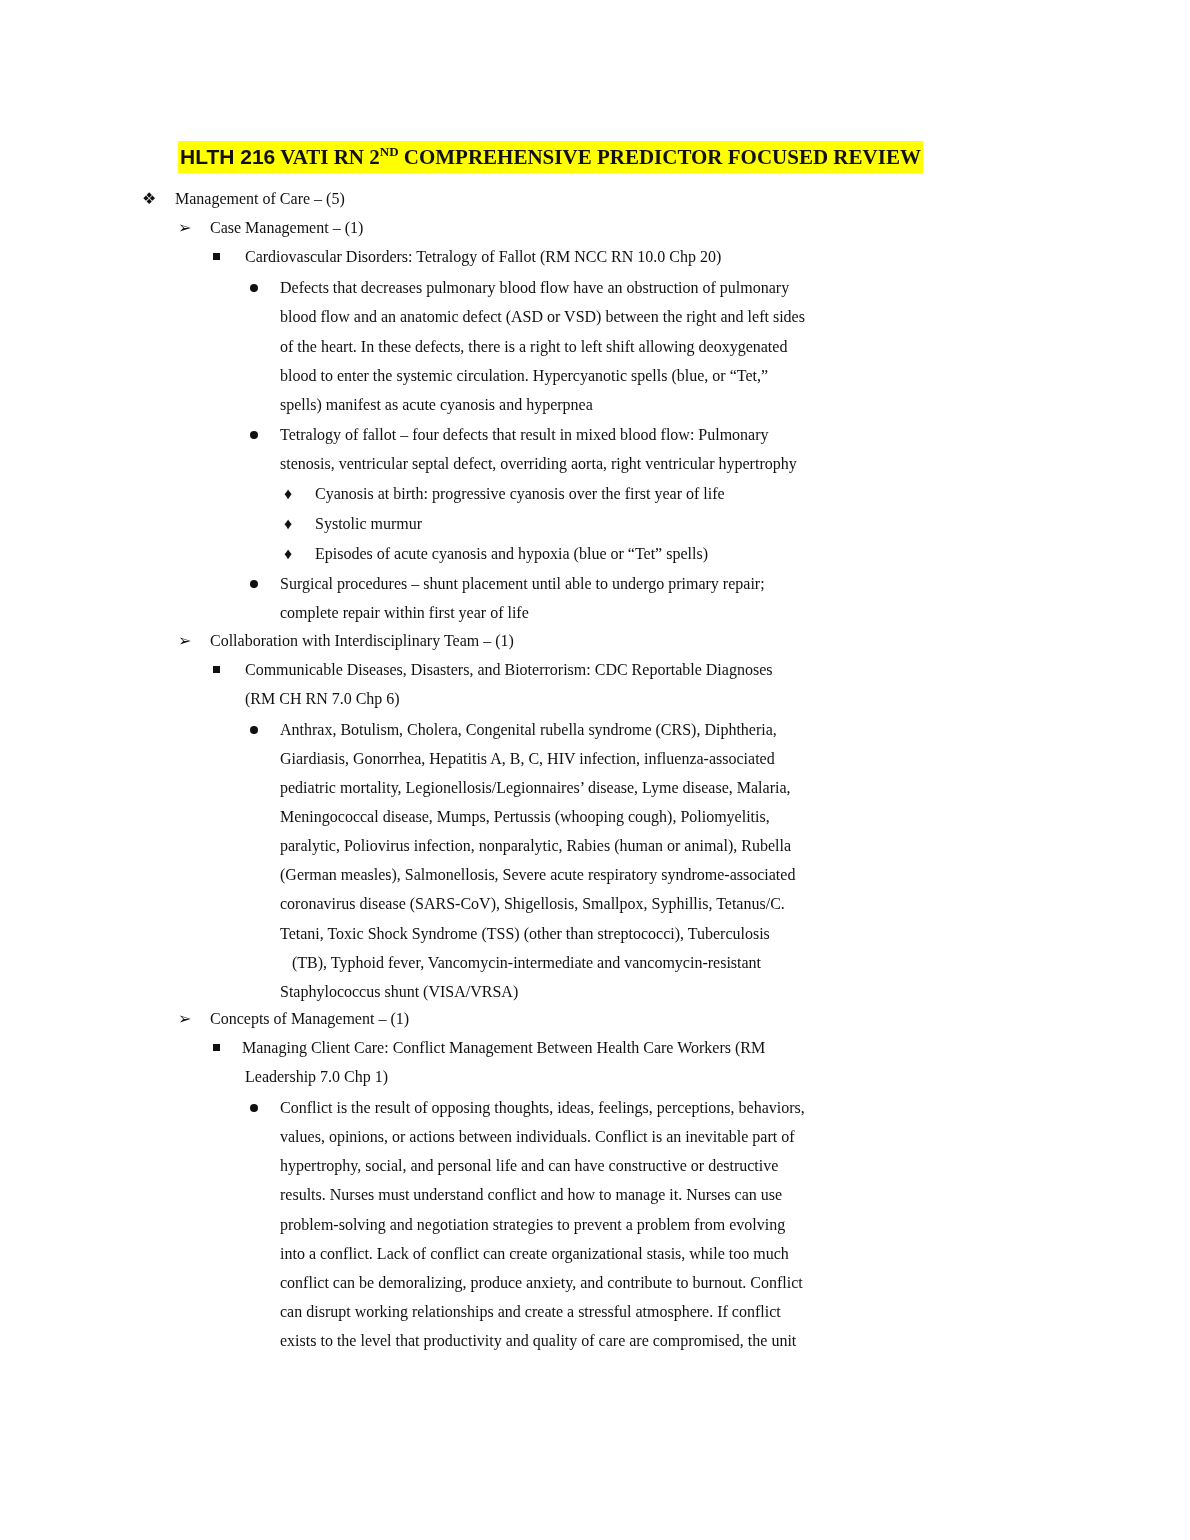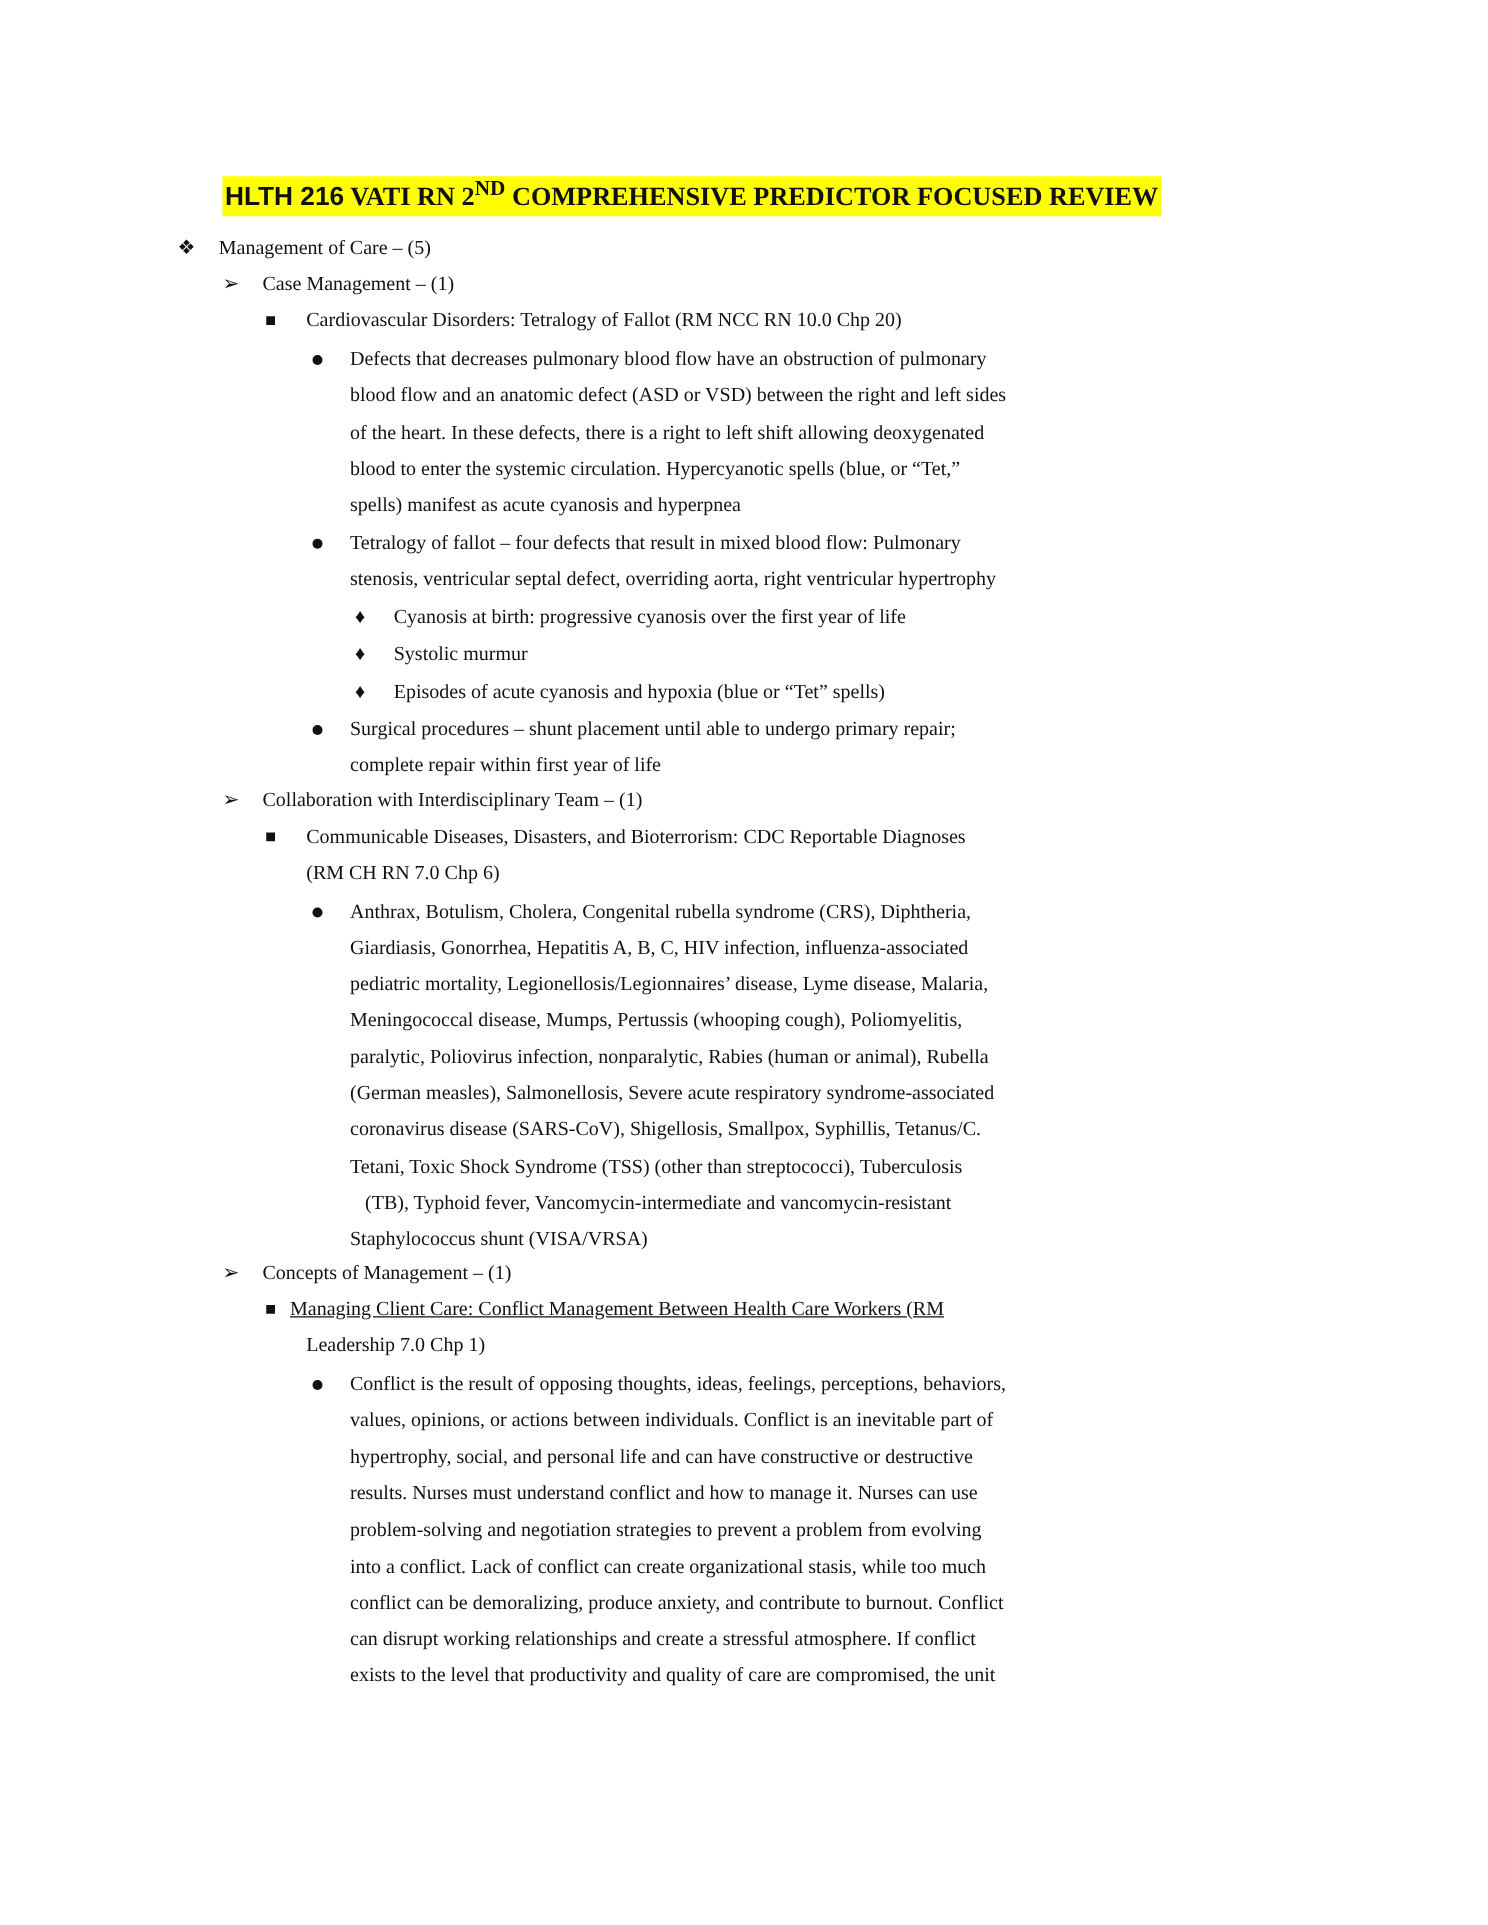--- a/index.html
+++ b/index.html
@@ -1,21 +1,21 @@
 <!DOCTYPE html>
 <html><head>
 <meta charset="utf-8">
 <style>
   html, body { margin: 0; padding: 0; background: #ffffff; }
   body { width: 1190px; height: 1540px; position: relative; overflow: hidden;
          font-family: "Liberation Serif", serif; color: #111; }
   .title { position: absolute; left: 178px; top: 141px; height: 32px; background: #ffff00;
            font-size: 21px; font-weight: bold; line-height: 32px; white-space: nowrap; padding: 0 2px; }
   .title .sans { font-family: "Liberation Sans", sans-serif; }
-  .title sup { font-size: 17px; vertical-align: 8px; line-height: 0; }
+  .title sup { font-size: 13px; vertical-align: 8px; line-height: 0; }
   .ln { position: absolute; font-size: 16px; line-height: 29px; white-space: nowrap; }
   .mk { position: absolute; font-size: 16px; line-height: 29px; }
   .mk-sq { position: absolute; width: 7px; height: 7px; background: #111; }
   .mk-dot { position: absolute; width: 8px; height: 8px; border-radius: 50%; background: #111; }
 </style>
 </head>
 <body>
 
 <div>
   <div class="title">
@@ -58,21 +58,21 @@
       <div class="ln" style="left: 280px; top: 802.1px;">Meningococcal disease, Mumps, Pertussis (whooping cough), Poliomyelitis,</div>
       <div class="ln" style="left: 280px; top: 831.2px;">paralytic, Poliovirus infection, nonparalytic, Rabies (human or animal), Rubella</div>
       <div class="ln" style="left: 280px; top: 860.3px;">(German measles), Salmonellosis, Severe acute respiratory syndrome-associated</div>
       <div class="ln" style="left: 280px; top: 889.4px;">coronavirus disease (SARS-CoV), Shigellosis, Smallpox, Syphillis, Tetanus/C.</div>
       <div class="ln" style="left: 280px; top: 918.5px;">Tetani, Toxic Shock Syndrome (TSS) (other than streptococci), Tuberculosis</div>
       <div class="ln" style="left: 280px; top: 947.6px; margin-left: 12px;">(TB), Typhoid fever, Vancomycin-intermediate and vancomycin-resistant</div>
       <div class="ln" style="left: 280px; top: 976.7px;">Staphylococcus shunt (VISA/VRSA)</div>
       <div class="mk" style="left: 178px; top: 1003.8px;">➢</div>
       <div class="ln" style="left: 210px; top: 1003.8px;">Concepts of Management – (1)</div>
       <div class="mk-sq" style="left: 213px; top: 1043.9px;"></div>
-      <div class="ln" style="left: 232px; top: 1032.9px; text-decoration: underline;">Managing Client Care: Conflict Management Between Health Care Workers (RM</div>
+      <div class="ln" style="left: 242px; top: 1032.9px;">Managing Client Care: Conflict Management Between Health Care Workers (RM</div>
       <div class="ln" style="left: 245px; top: 1062px;">Leadership 7.0 Chp 1)</div>
       <div class="mk-dot" style="left: 250px; top: 1104.1px;"></div>
       <div class="ln" style="left: 280px; top: 1093.1px;">Conflict is the result of opposing thoughts, ideas, feelings, perceptions, behaviors,</div>
       <div class="ln" style="left: 280px; top: 1122.2px;">values, opinions, or actions between individuals. Conflict is an inevitable part of</div>
       <div class="ln" style="left: 280px; top: 1151.3px;">hypertrophy, social, and personal life and can have constructive or destructive</div>
       <div class="ln" style="left: 280px; top: 1180.4px;">results. Nurses must understand conflict and how to manage it. Nurses can use</div>
       <div class="ln" style="left: 280px; top: 1209.5px;">problem-solving and negotiation strategies to prevent a problem from evolving</div>
       <div class="ln" style="left: 280px; top: 1238.6px;">into a conflict. Lack of conflict can create organizational stasis, while too much</div>
       <div class="ln" style="left: 280px; top: 1267.7px;">conflict can be demoralizing, produce anxiety, and contribute to burnout. Conflict</div>
       <div class="ln" style="left: 280px; top: 1296.8px;">can disrupt working relationships and create a stressful atmosphere. If conflict</div>

